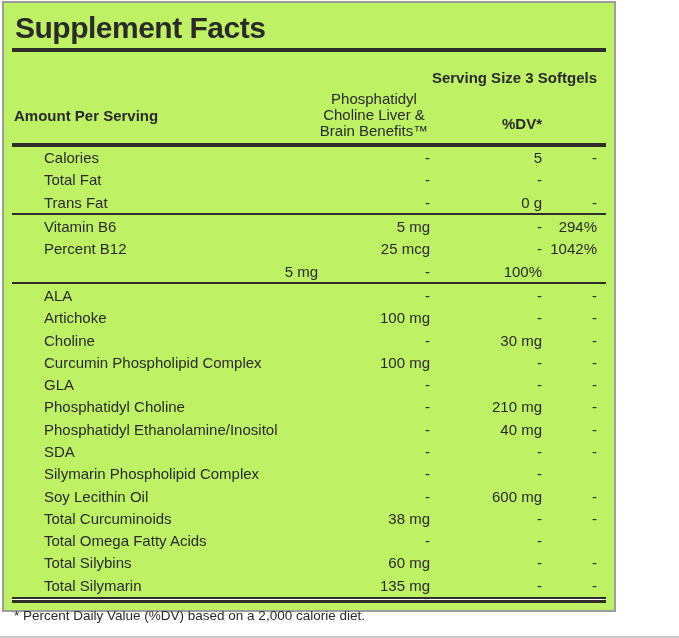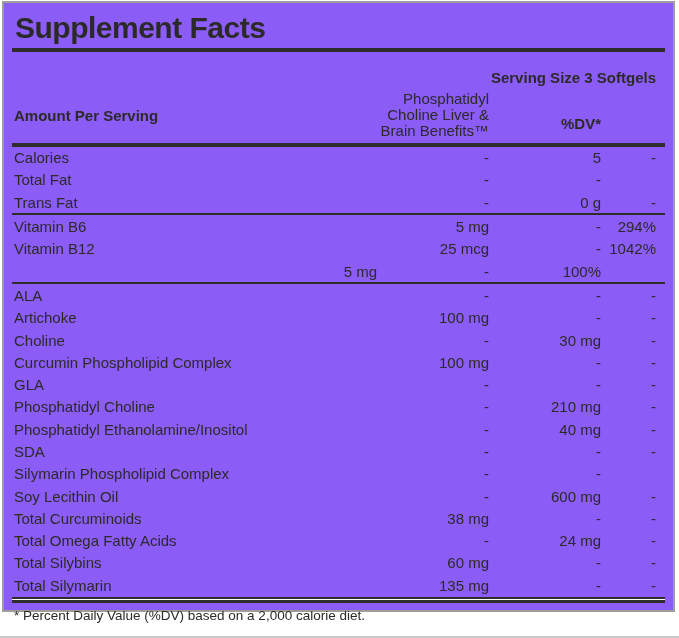--- a/index.html
+++ b/index.html
@@ -4,46 +4,46 @@
 <style>
   :root{
     --text:#2b2a29; --rule:#2e2d2c; --panel-border:#9d9d9d; --bottom-line:#c9c9c9; --bg:#ffffff;
   }
   html,body{margin:0;padding:0;background:#fff;}
   .page{
     position:relative; width:679px; height:638px; background:var(--bg);
     font-family:"Liberation Sans", sans-serif; color:var(--text); overflow:hidden;
   }
   .panel{
-    position:absolute; left:2px; top:1px; width:673px; height:611px;
+    position:absolute; left:2px; top:1px; width:614px; height:611px;
     border:2px solid var(--panel-border); box-sizing:border-box;
-    background:#8b5cf6; padding:0 8px;
+    background:#bef264; padding:0 8px;
   }
   .title{
     font-size:30px; font-weight:700; letter-spacing:-0.5px;
     margin:8px 0 0 3px; line-height:34px;
   }
   .rule-thick{height:4px; background:var(--rule); margin-top:3px;}
   .rule-med{height:2px; background:var(--rule);}
   .serving{
     text-align:right; font-weight:700; font-size:15px; line-height:16px;
     margin-top:18px; padding-right:9px;
   }
   .header-grid{
     display:grid; grid-template-columns:1fr 112px 112px 55px;
     align-items:center; margin-top:5px; margin-bottom:4px; padding-right:9px;
   }
   .header-grid .h-name{font-weight:700; font-size:15px; padding-left:2px;}
-  .header-grid .h-col{font-size:15px; line-height:16px; text-align:right;}
+  .header-grid .h-col{font-size:15px; line-height:16px; text-align:center;}
   .header-grid .h-dv{font-weight:700; font-size:15px; text-align:right;margin-top:17px;}
   .row{
     display:grid; grid-template-columns:1fr 112px 112px 55px;
     align-items:center; height:22.3px; font-size:15px; padding-right:9px;
   }
-  .row .c-name{text-align:left; padding-left:2px; white-space:nowrap;}
+  .row .c-name{text-align:left; padding-left:2px; white-space:nowrap;margin-left:30px;}
   .row .c-val{text-align:right; white-space:nowrap;}
   .rule-double{margin-top:1px;}
   .rule-double .t1{height:1.5px; background:var(--rule);}
   .rule-double .gap{height:1px; background:#fff;}
   .rule-double .t2{height:3px; background:var(--rule);}
   .footnote{font-size:13.5px; padding:4px 0 0 2px; line-height:17px;}
   .other-ingredients{
     position:absolute; left:10px; top:644px; font-size:15px; font-weight:700;
   }
   .bottom-line{
@@ -92,21 +92,21 @@
           <div class="c-val">-</div>
         </div>
         <div class="rule-med"></div>
         <div class="row">
           <div class="c-name">Vitamin B6</div>
           <div class="c-val">5 mg</div>
           <div class="c-val">-</div>
           <div class="c-val">294%</div>
         </div>
         <div class="row">
-          <div class="c-name">Vitamin B12</div>
+          <div class="c-name">Percent B12</div>
           <div class="c-val">25 mcg</div>
           <div class="c-val">-</div>
           <div class="c-val">1042%</div>
         </div>
         <div class="row">
           <div class="c-val">5 mg</div>
           <div class="c-val">-</div>
           <div class="c-val">100%</div>
         </div>
         <div class="rule-med"></div>
@@ -171,21 +171,20 @@
         </div>
         <div class="row">
           <div class="c-name">Total Curcuminoids</div>
           <div class="c-val">38 mg</div>
           <div class="c-val">-</div>
           <div class="c-val">-</div>
         </div>
         <div class="row">
           <div class="c-name">Total Omega Fatty Acids</div>
           <div class="c-val">-</div>
-          <div class="c-val">24 mg</div>
           <div class="c-val">-</div>
         </div>
         <div class="row">
           <div class="c-name">Total Silybins</div>
           <div class="c-val">60 mg</div>
           <div class="c-val">-</div>
           <div class="c-val">-</div>
         </div>
         <div class="row">
           <div class="c-name">Total Silymarin</div>

